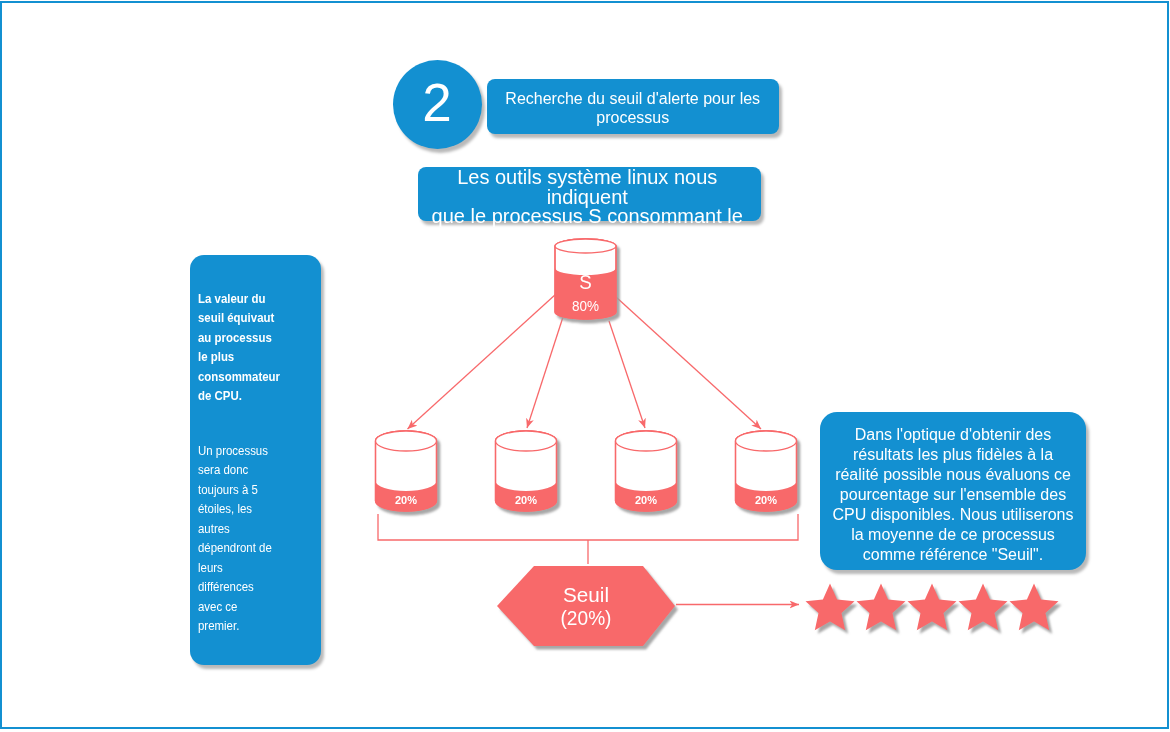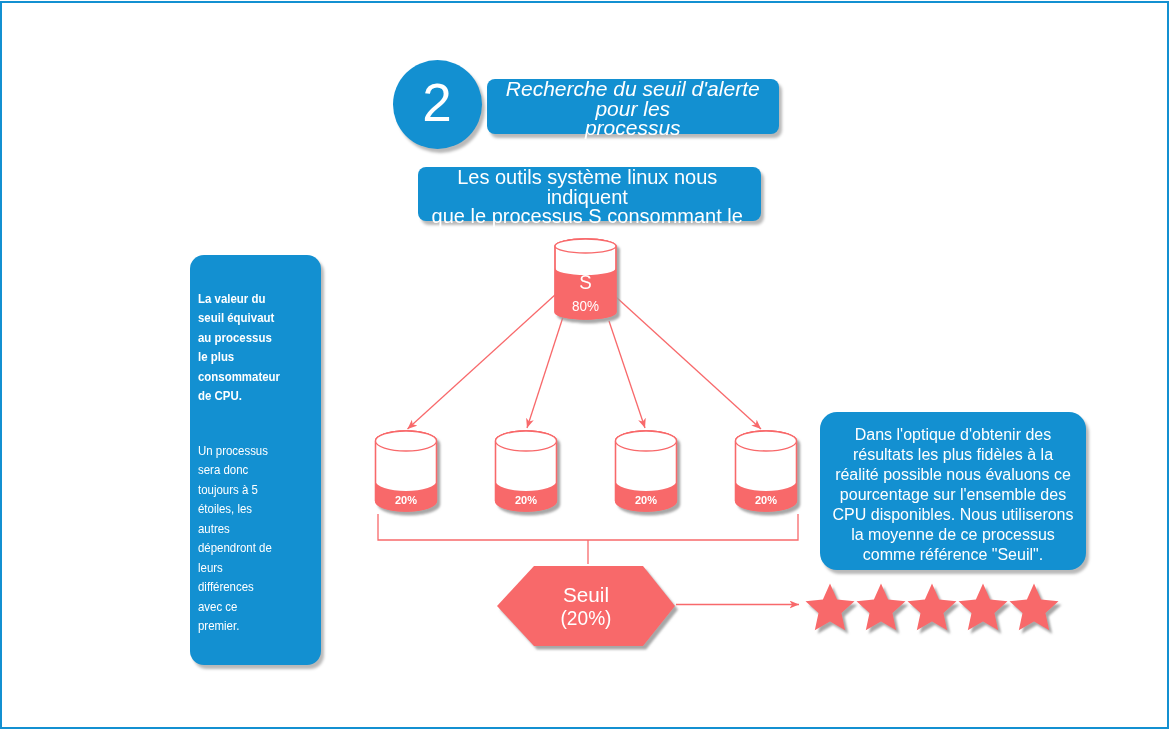--- a/index.html
+++ b/index.html
@@ -5,21 +5,21 @@
 body{font-family:"Liberation Sans", sans-serif;position:relative}
 .frame{position:absolute;left:0;top:1px;width:1169px;height:728px;border:2px solid #1390d1;box-sizing:border-box}
 .bb{position:absolute;background:#1390d1;color:#fff;box-shadow:3px 4px 3px #b9b9b9;box-sizing:border-box}
 .ctr{display:flex;align-items:center;justify-content:center;text-align:center}
 </style></head>
 <body>
 <div class="frame"></div>
 
 <div class="bb ctr" style="left:392.5px;top:59.5px;width:89px;height:89px;border-radius:50%;font-size:53px;padding-bottom:3px;">2</div>
 
-<div class="bb ctr" style="left:486.5px;top:78.5px;width:292.5px;height:55.5px;border-radius:8px;font-size:21px;line-height:19.5px;padding-top:4px;font-style:italic;">Recherche du seuil d'alerte pour les<br>processus</div>
+<div class="bb ctr" style="left:486.5px;top:78.5px;width:292.5px;height:55.5px;border-radius:8px;font-size:16px;line-height:19.5px;padding-top:4px;">Recherche du seuil d'alerte pour les<br>processus</div>
 
 <div class="bb" style="left:418px;top:167px;width:342.5px;height:54px;border-radius:8px;font-size:20px;line-height:19.5px;padding:1px 8px 0 4px;text-align:center;">Les outils système linux nous indiquent<br>que le processus S consommant le plus<br>de CPU utilise 80% de celui-ci.</div>
 
 <div class="bb" style="left:190px;top:254.5px;width:131px;height:410.5px;border-radius:14px;font-size:13px;line-height:19.5px;padding:34px 0 0 7.5px;">
 <div style="transform:scaleX(0.88);transform-origin:0 0;white-space:nowrap;">
 <div style="font-weight:bold;">La valeur du<br>seuil équivaut<br>au processus<br>le plus<br>consommateur<br>de CPU.</div>
 <div style="height:35px"></div>
 <div>Un processus<br>sera donc<br>toujours à 5<br>étoiles, les<br>autres<br>dépendront de<br>leurs<br>différences<br>avec ce<br>premier.</div>
 </div>
 </div>

